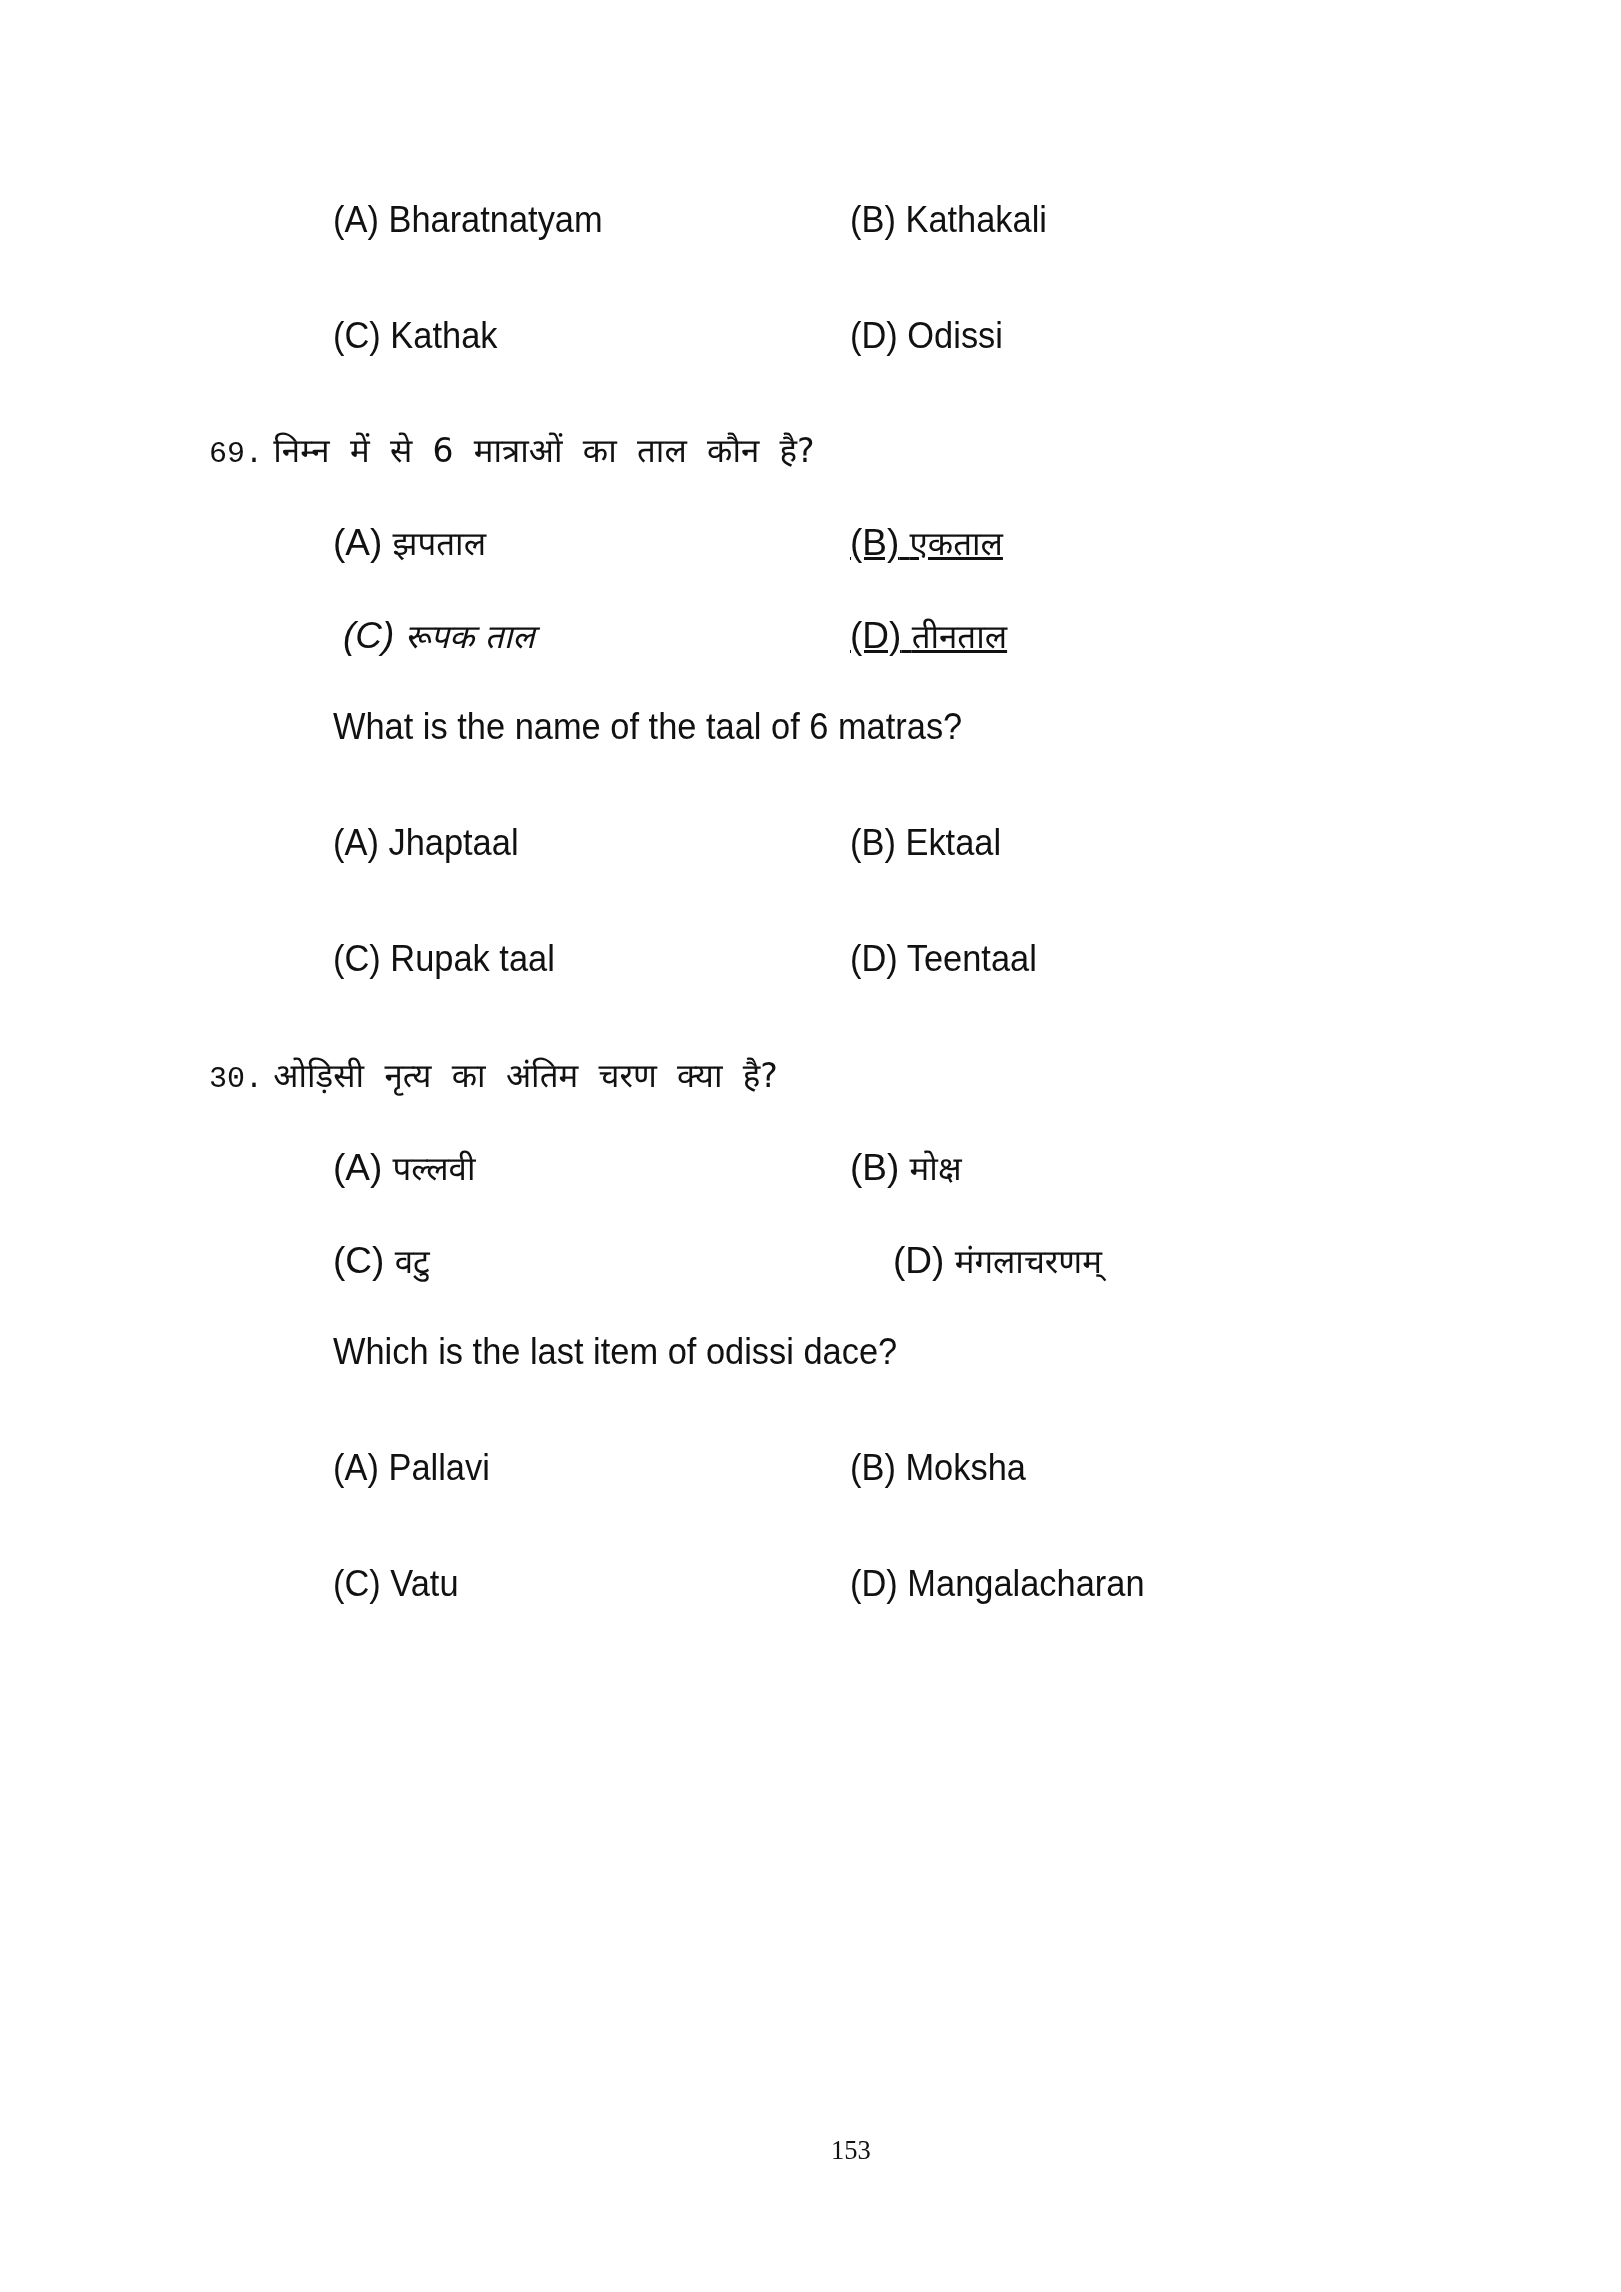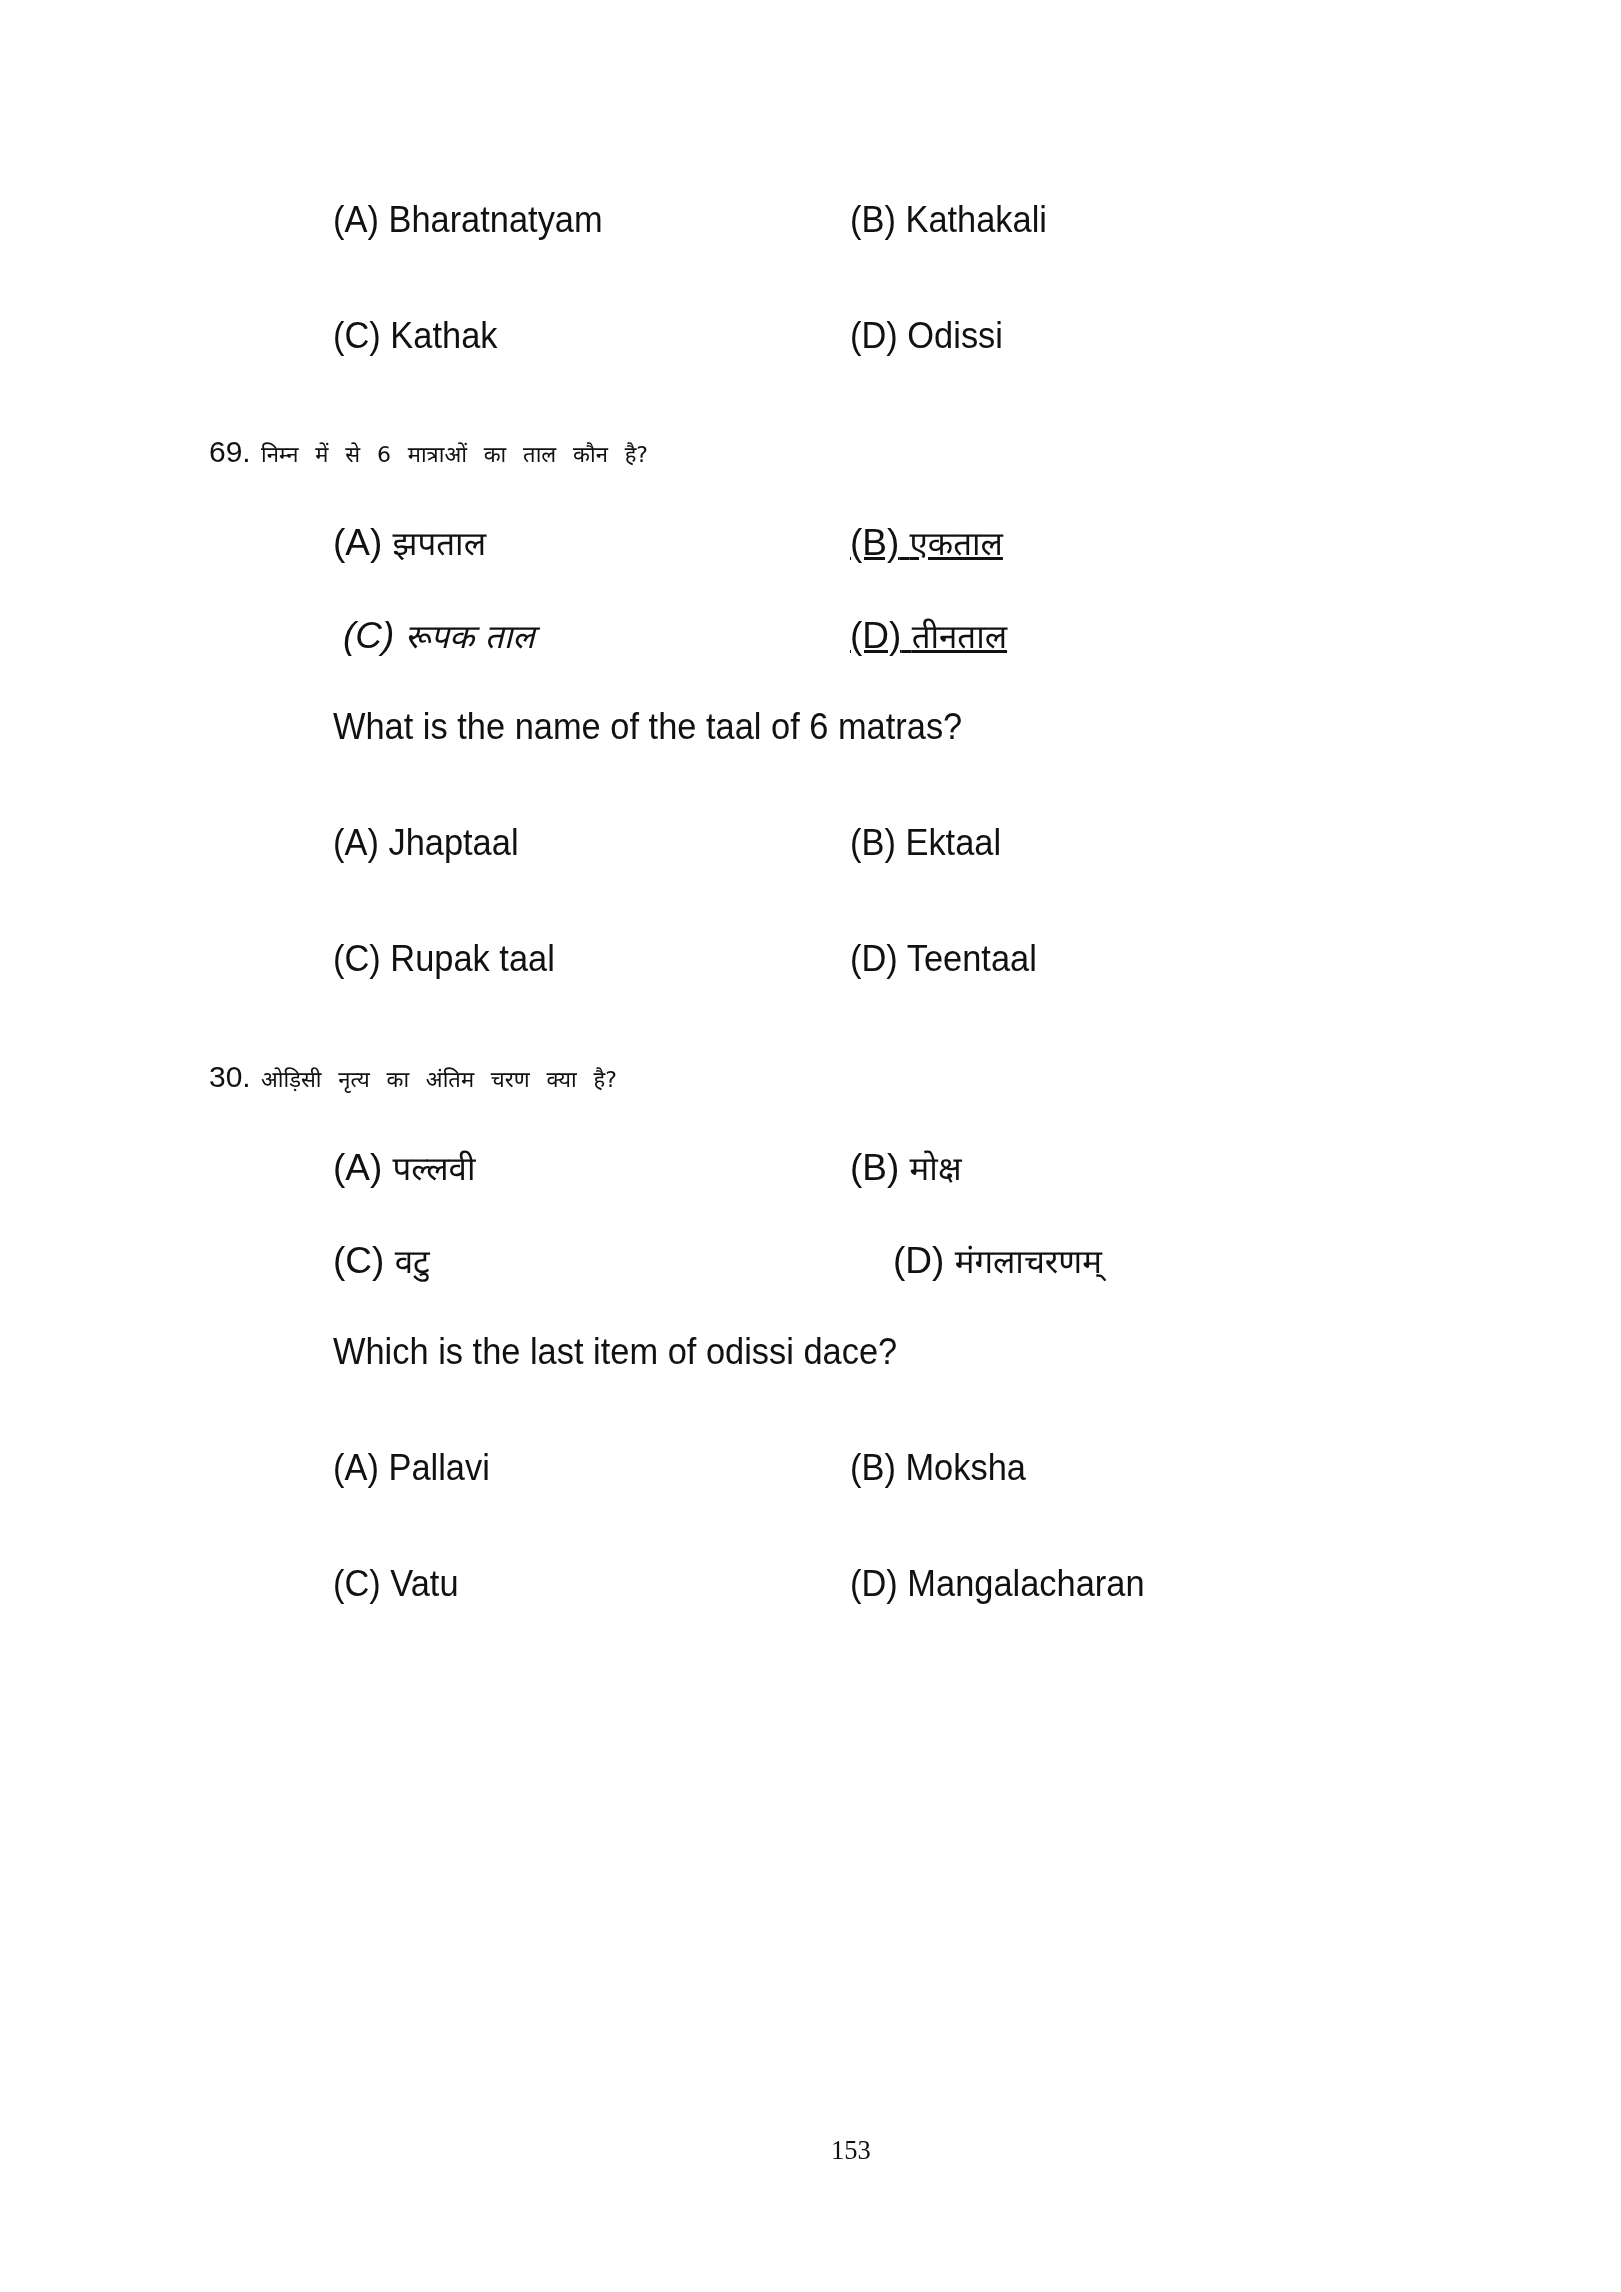--- a/index.html
+++ b/index.html
@@ -1,21 +1,21 @@
 <!DOCTYPE html>
 <html><head>
 <meta charset="utf-8">
 <style>
   html, body { margin: 0; padding: 0; background: #ffffff; }
   body { width: 1621px; height: 2293px; position: relative; overflow: hidden; color: #111; }
   .line { position: absolute; white-space: nowrap; font-family: "Liberation Sans", sans-serif; font-size: 37px; line-height: 1; }
   .en { transform: scaleX(0.93); transform-origin: left center; }
   .hi { font-family: "DejaVu Sans", "Liberation Sans", sans-serif; font-size: 33px; margin-top: 20px; }
-  .qnum { font-family: Liberation Sans, sans-serif; font-size: 30px; }
-  .qtext { font-family: "DejaVu Sans", sans-serif; font-size: 22px; word-spacing: 9.8px; }
+  .qnum { font-family: Liberation Mono, monospace; font-size: 30px; }
+  .qtext { font-family: "DejaVu Sans", sans-serif; font-size: 33px; word-spacing: 9.8px; }
   .lbl { font-family: "Liberation Sans", sans-serif; font-size: 37px; }
   .pageno { position: absolute; font-family: "Liberation Serif", serif; font-size: 26.5px; }
 </style>
 </head>
 <body>
 
 <div class="line en" style="left:333px; top:201px;">
   <span>(A)</span>
   <span>Bharatnatyam</span>
 </div>

